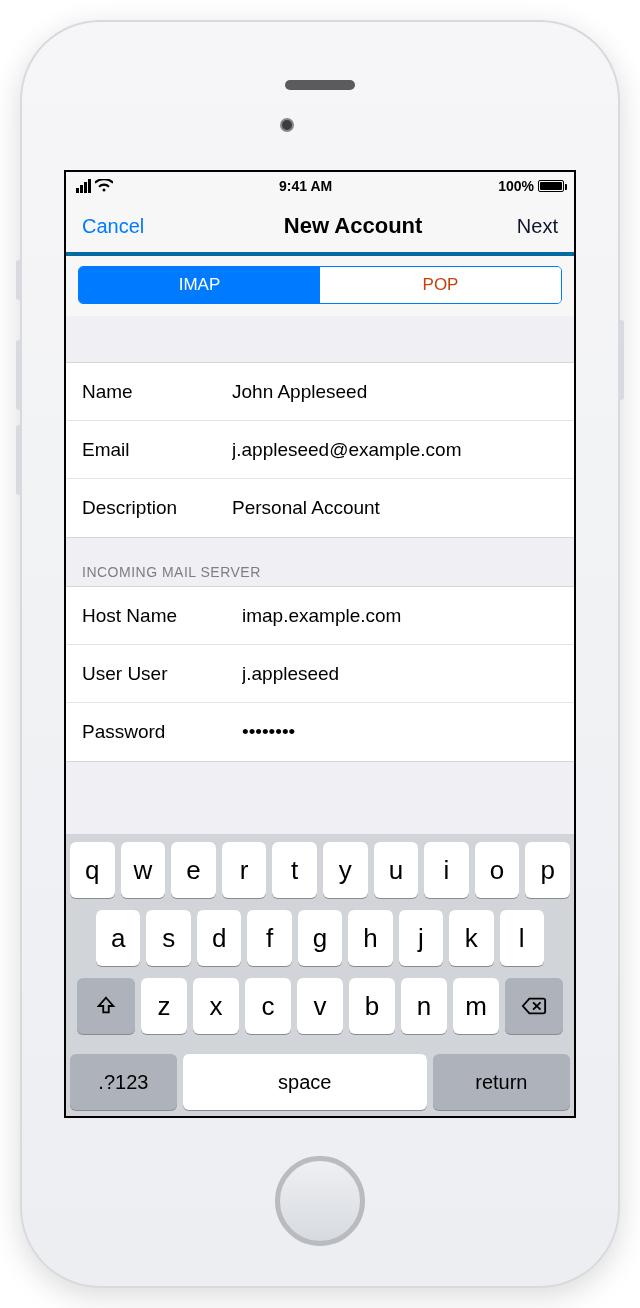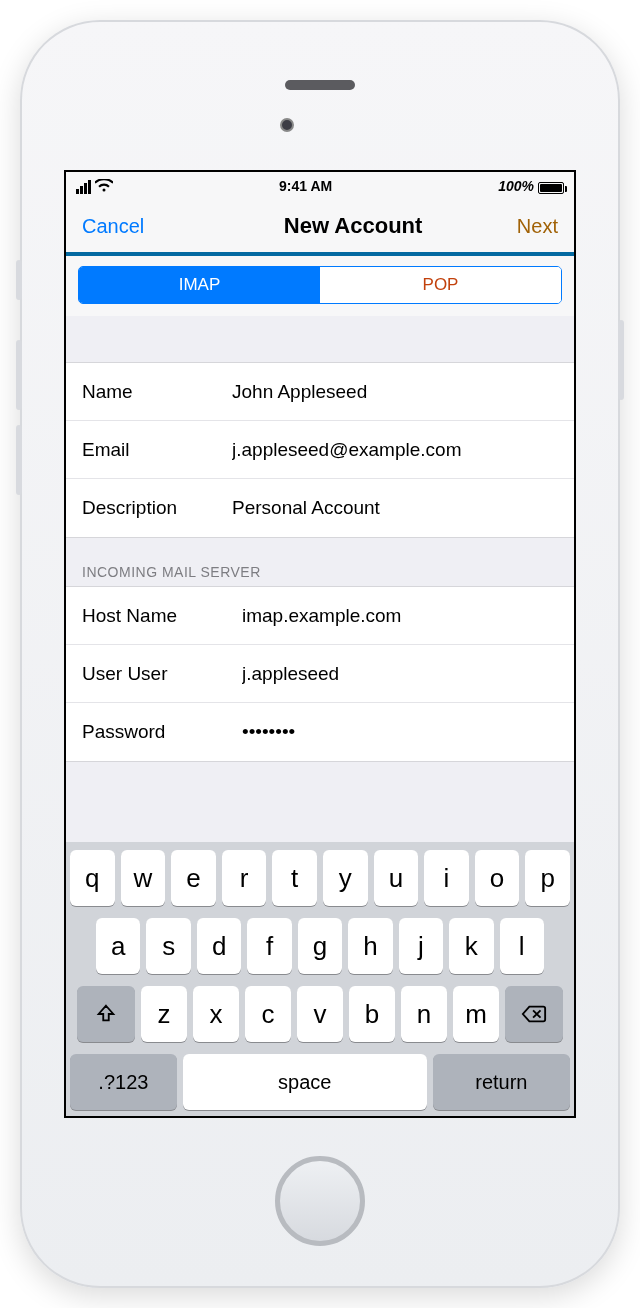--- a/index.html
+++ b/index.html
@@ -39,37 +39,37 @@
 .side-btn { position:absolute; background:#d8dadf; border-radius:3px; }
 .sb1 { left:-4px; top:240px; width:6px; height:40px; }
 .sb2 { left:-4px; top:320px; width:6px; height:70px; }
 .sb3 { left:-4px; top:405px; width:6px; height:70px; }
 .sb4 { right:-4px; top:300px; width:6px; height:80px; }
 
 .statusbar {
   height: 28px; background:#f7f7f8; display:flex; align-items:center;
   justify-content:space-between; padding:8px 10px; font-size:14px; font-weight:600;
 }
-.sb-left, .sb-right { display:flex; align-items:flex-end; gap:4px;font-style:italic; }
+.sb-left, .sb-right { display:flex; align-items:center; gap:4px; }
 .signal { display:flex; align-items:flex-end; gap:1px; }
 .signal span { width:3px; background:#000; display:block; }
 .signal span:nth-child(1){height:5px}.signal span:nth-child(2){height:8px}
 .signal span:nth-child(3){height:11px}.signal span:nth-child(4){height:14px}
 .wifi-icon { font-size:14px; line-height:1;}
 .battery { display:flex; align-items:center; gap:2px; }
 .batt-body { width:26px; height:12px; border:1.5px solid #000; border-radius:2px; position:relative; }
 .batt-body:after{content:"";position:absolute;right:-4px;top:3px;width:2px;height:6px;background:#000;border-radius:0 1px 1px 0;}
 .batt-fill{position:absolute;left:1px;top:1px;bottom:1px;right:1px;background:#000;border-radius:1px;}
 
 .navbar {
   height: 56px; background:#f7f7f8; border-bottom:4px solid #0369a1;
   display:flex; align-items:center; justify-content:space-between; padding:0 16px;
 }
 .nav-btn { font-size:20px; color:#007aff; }
-.nav-btn.disabled { color:#a16207; }
+.nav-btn.disabled { color:#0f172a; }
 .nav-title { font-size:22px; font-weight:700; color:#000;margin-left:45px; }
 
 .seg-wrap { padding:10px 12px 12px; background:#f7f7f8; }
 .segmented { display:flex; border:1px solid #007aff; border-radius:5px; overflow:hidden; }
 .seg { flex:1; text-align:center; padding:8px 0; font-size:17px; }
 .seg.active { background:#007aff; color:#fff; }
 .seg.inactive { background:#fff; color:#c2410c; }
 
 .group-header { padding:26px 16px 6px; font-size:14px; letter-spacing:.5px; color:#7d7d82; text-transform:uppercase; background:#efeff4; }
 .spacer { height:46px; background:#efeff4; }
@@ -88,21 +88,21 @@
 .key {
   background:#fff; border-radius:6px; box-shadow:0 1px 0 #898b8f;
   height:56px; display:flex; align-items:center; justify-content:center;
   font-size:26px; color:#000; flex:1; max-width:46px;
 }
 .krow2 { padding:0 26px; }
 .key-fn { background:#aeb3bb; max-width:58px; flex:1.2; }
 .key-fn svg { display:block; }
 .krow-bottom { display:flex; gap:6px; }
 .key-wide { background:#aeb3bb; border-radius:6px; box-shadow:0 1px 0 #898b8f;
-  height:56px; display:flex; align-items:center; justify-content:center; font-size:20px;}
+  height:56px; display:flex; align-items:center; justify-content:center; font-size:20px;margin-top:8px;}
 .key-123 { flex:1.4; }
 .key-space { flex:3.2; background:#fff; font-size:20px;}
 .key-return { flex:1.8; font-size:20px;}
 </style>
 </head>
 <body>
 
 <div class="device">
   <div class="speaker"></div>
   <div class="camera"></div>

